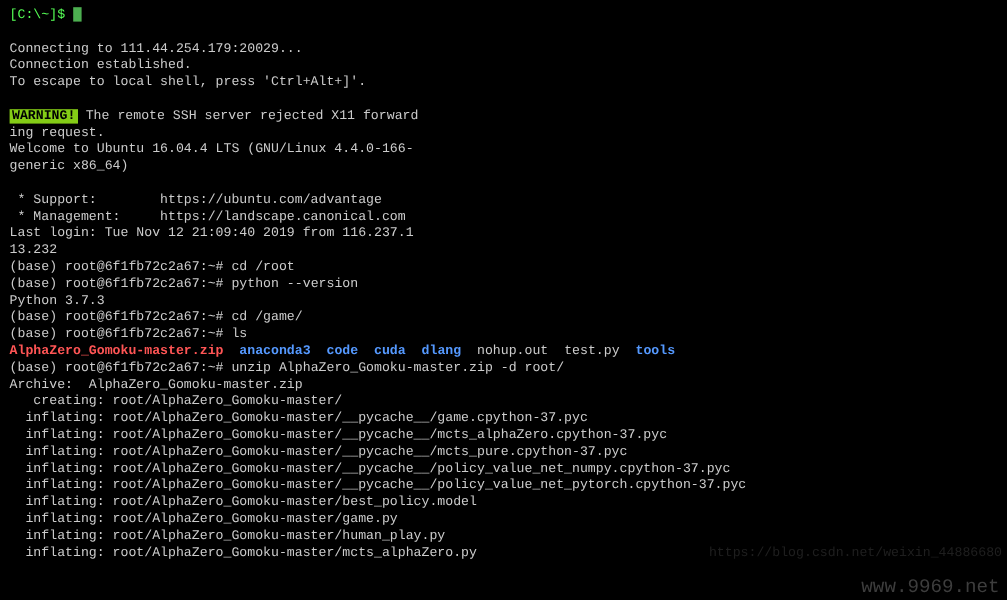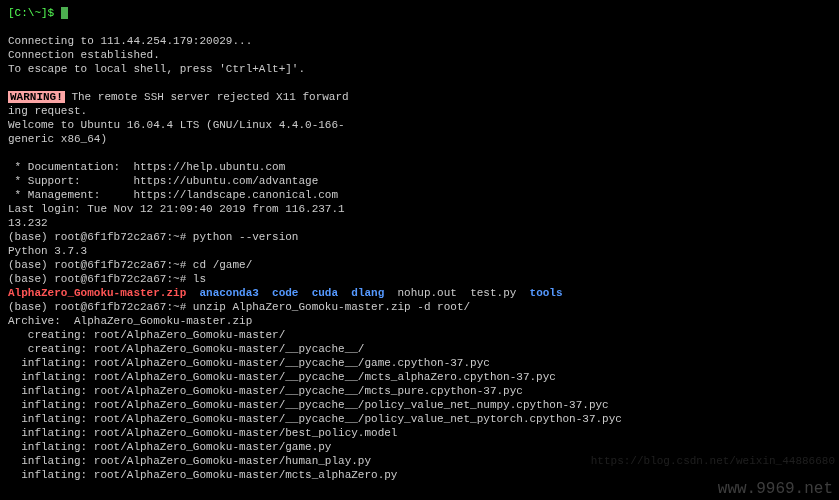--- a/index.html
+++ b/index.html
@@ -14,21 +14,21 @@
     height: 500px;
     overflow: hidden;
     position: relative;
   }
   .line { white-space: pre; }
   .cursor { background: #4caf50; color: #4caf50; display: inline-block; width: 7px; height: 12px; vertical-align: middle; }
   .green { color: #55ff55; }
   .red { color: #ff5555; font-weight: bold; }
   .blue { color: #5599ff; font-weight: bold; }
   .white { color: #ccc; }
-  .warn-badge { background: #fca5a5; color: #000; padding: 0 2px; font-weight: bold; }
+  .warn-badge { background: #84cc16; color: #000; padding: 0 2px; font-weight: bold; }
   .watermark {
     position: absolute;
     right: 6px;
     bottom: 4px;
     color: #666;
     font-size: 16px;
     opacity: 0.6;
     pointer-events: none;
   }
   .watermark-mid {
@@ -55,39 +55,38 @@
 <div class="line">To escape to local shell, press 'Ctrl+Alt+]'.</div>
 <div class="line"> </div>
 
 <div class="line"><span class="warn-badge">WARNING!</span><span> The remote SSH server rejected X11 forward</span></div>
 <div class="line">ing request.</div>
 
 <div class="line">Welcome to Ubuntu 16.04.4 LTS (GNU/Linux 4.4.0-166-</div>
 <div class="line">generic x86_64)</div>
 <div class="line"> </div>
 
-<div class="line"> * Documentation:  https://help.ubuntu.com</div>
 <div class="line"> * Support:        https://ubuntu.com/advantage</div>
 <div class="line"> * Management:     https://landscape.canonical.com</div>
 
 <div class="line">Last login: Tue Nov 12 21:09:40 2019 from 116.237.1</div>
 <div class="line">13.232</div>
 
+<div class="line"><span>(base) root@6f1fb72c2a67:~# </span><span>cd /root</span></div>
 <div class="line"><span>(base) root@6f1fb72c2a67:~# </span><span>python --version</span></div>
 <div class="line">Python 3.7.3</div>
 <div class="line"><span>(base) root@6f1fb72c2a67:~# </span><span>cd /game/</span></div>
 <div class="line"><span>(base) root@6f1fb72c2a67:~# </span><span>ls</span></div>
 
 <div class="line"><span class="red">AlphaZero_Gomoku-master.zip</span>  <span class="blue">anaconda3</span>  <span class="blue">code</span>  <span class="blue">cuda</span>  <span class="blue">dlang</span>  <span class="white">nohup.out</span>  <span class="white">test.py</span>  <span class="blue">tools</span></div>
 
 <div class="line"><span>(base) root@6f1fb72c2a67:~# </span><span>unzip AlphaZero_Gomoku-master.zip -d root/</span></div>
 
 <div class="line">Archive:  AlphaZero_Gomoku-master.zip</div>
 <div class="line">   creating: root/AlphaZero_Gomoku-master/</div>
-<div class="line">   creating: root/AlphaZero_Gomoku-master/__pycache__/</div>
 <div class="line">  inflating: root/AlphaZero_Gomoku-master/__pycache__/game.cpython-37.pyc</div>
 <div class="line">  inflating: root/AlphaZero_Gomoku-master/__pycache__/mcts_alphaZero.cpython-37.pyc</div>
 <div class="line">  inflating: root/AlphaZero_Gomoku-master/__pycache__/mcts_pure.cpython-37.pyc</div>
 <div class="line">  inflating: root/AlphaZero_Gomoku-master/__pycache__/policy_value_net_numpy.cpython-37.pyc</div>
 <div class="line">  inflating: root/AlphaZero_Gomoku-master/__pycache__/policy_value_net_pytorch.cpython-37.pyc</div>
 <div class="line">  inflating: root/AlphaZero_Gomoku-master/best_policy.model</div>
 <div class="line">  inflating: root/AlphaZero_Gomoku-master/game.py</div>
 <div class="line">  inflating: root/AlphaZero_Gomoku-master/human_play.py</div>
 <div class="line">  inflating: root/AlphaZero_Gomoku-master/mcts_alphaZero.py</div>
 

